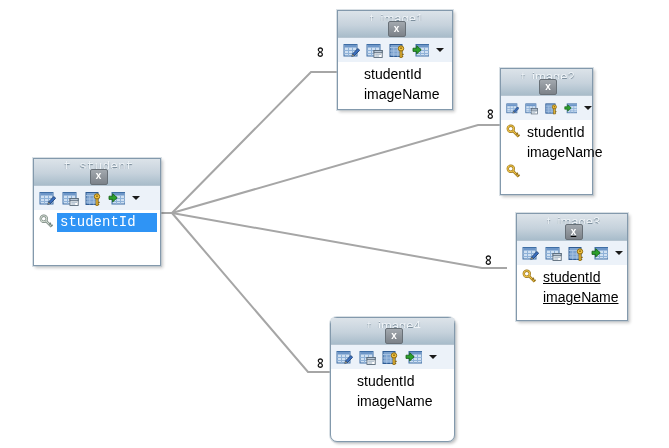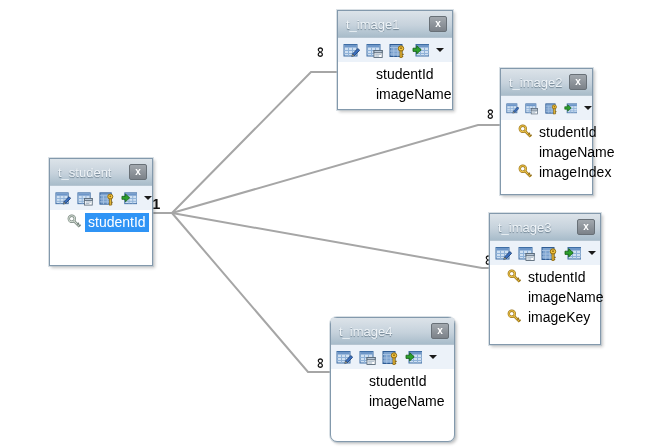--- a/index.html
+++ b/index.html
@@ -8,30 +8,31 @@
     overflow:hidden;font-family:"Liberation Sans",sans-serif;
   }
   .wires{position:absolute;left:0;top:0;}
 
   
   .table-window{
     position:absolute;box-sizing:border-box;background:#ffffff;
     border:1px solid #8399ac;
     box-shadow:0 0 0 1px rgba(173,188,200,.45), 2px 2px 3px rgba(0,0,0,.22);
   }
-  #tw-student{left:49px;top:158px;width:104px;height:108px;}
+  #tw-student{left:33px;top:158px;width:128px;height:108px;font-family:Liberation Mono, monospace;}
   #tw-image1{left:337px;top:10px;width:116px;height:100px;}
   #tw-image2{left:500px;top:68px;width:93px;height:127px;}
-  #tw-image3{left:489px;top:213px;width:112px;height:132px;}
+  #tw-image3{left:516px;top:213px;width:112px;height:108px;text-decoration:underline;}
   #tw-image4{left:330px;top:317px;width:125px;height:125px;border-radius:7px;}
 
   .titlebar{
     height:26px;display:flex;align-items:center;padding:0 5px 0 8px;
     background:linear-gradient(#dce3e9,#c6d2dc 55%,#a8bccA);
     border-bottom:1px solid #b6c5d1;
+    flex-direction:column;
   }
   .title{
     flex:1;font-size:13px;color:#eef3f7;
     text-shadow:0 1px 1px rgba(96,117,133,.9);
     white-space:nowrap;overflow:hidden;
   }
   .close-btn{
     width:16px;height:14px;border:1px solid #687077;border-radius:2px;
     background:linear-gradient(#a2a8ae,#7c8289);
     color:#fff;font-size:10px;font-weight:bold;line-height:13px;text-align:center;
@@ -42,21 +43,21 @@
     height:24px;background:#ecf2f9;display:flex;align-items:center;
     padding-left:5px;gap:6px;
   }
   .tb-icon{width:17px;height:17px;display:inline-block;}
   .dd{
     width:0;height:0;margin-left:1px;
     border-left:4px solid transparent;border-right:4px solid transparent;
     border-top:4px solid #1a1a1a;
   }
 
-  .rows{padding-top:2px;padding-left:12px;}
+  .rows{padding-top:2px;}
   .field-row{height:20px;display:flex;align-items:center;font-size:14px;color:#000;}
   .key-slot{width:20px;height:16px;margin-left:3px;flex:0 0 auto;}
   .fname{padding:0 3px;line-height:18px;white-space:nowrap;}
   .field-row.selected .fname{
     background:#2f94f5;color:#fff;flex:1;margin-right:3px;height:19px;line-height:19px;
   }
 
   
   .card-label{
     position:absolute;font-weight:bold;color:#141414;
@@ -237,21 +238,20 @@
         <span class="fname">studentId</span>
       </div>
       <div class="field-row">
         <span class="key-slot"></span>
         <span class="fname">imageName</span>
       </div>
       <div class="field-row">
         <svg class="key-slot" viewBox="0 0 16 16">
             <use href="#icon-key-gold"></use>
           </svg>
-        <span class="fname">imageIndex</span>
       </div>
     </div>
   </div>
 
   <div class="table-window" id="tw-image3">
     <div class="titlebar">
       <span class="title">t_image3</span>
       <span class="close-btn">x</span>
     </div>
     <div class="toolbar">
@@ -273,26 +273,20 @@
       <div class="field-row">
         <svg class="key-slot" viewBox="0 0 16 16">
             <use href="#icon-key-gold"></use>
           </svg>
         <span class="fname">studentId</span>
       </div>
       <div class="field-row">
         <span class="key-slot"></span>
         <span class="fname">imageName</span>
       </div>
-      <div class="field-row">
-        <svg class="key-slot" viewBox="0 0 16 16">
-            <use href="#icon-key-gold"></use>
-          </svg>
-        <span class="fname">imageKey</span>
-      </div>
     </div>
   </div>
 
   <div class="table-window" id="tw-image4">
     <div class="titlebar">
       <span class="title">t_image4</span>
       <span class="close-btn">x</span>
     </div>
     <div class="toolbar">
       <svg class="tb-icon" viewBox="0 0 17 17">

